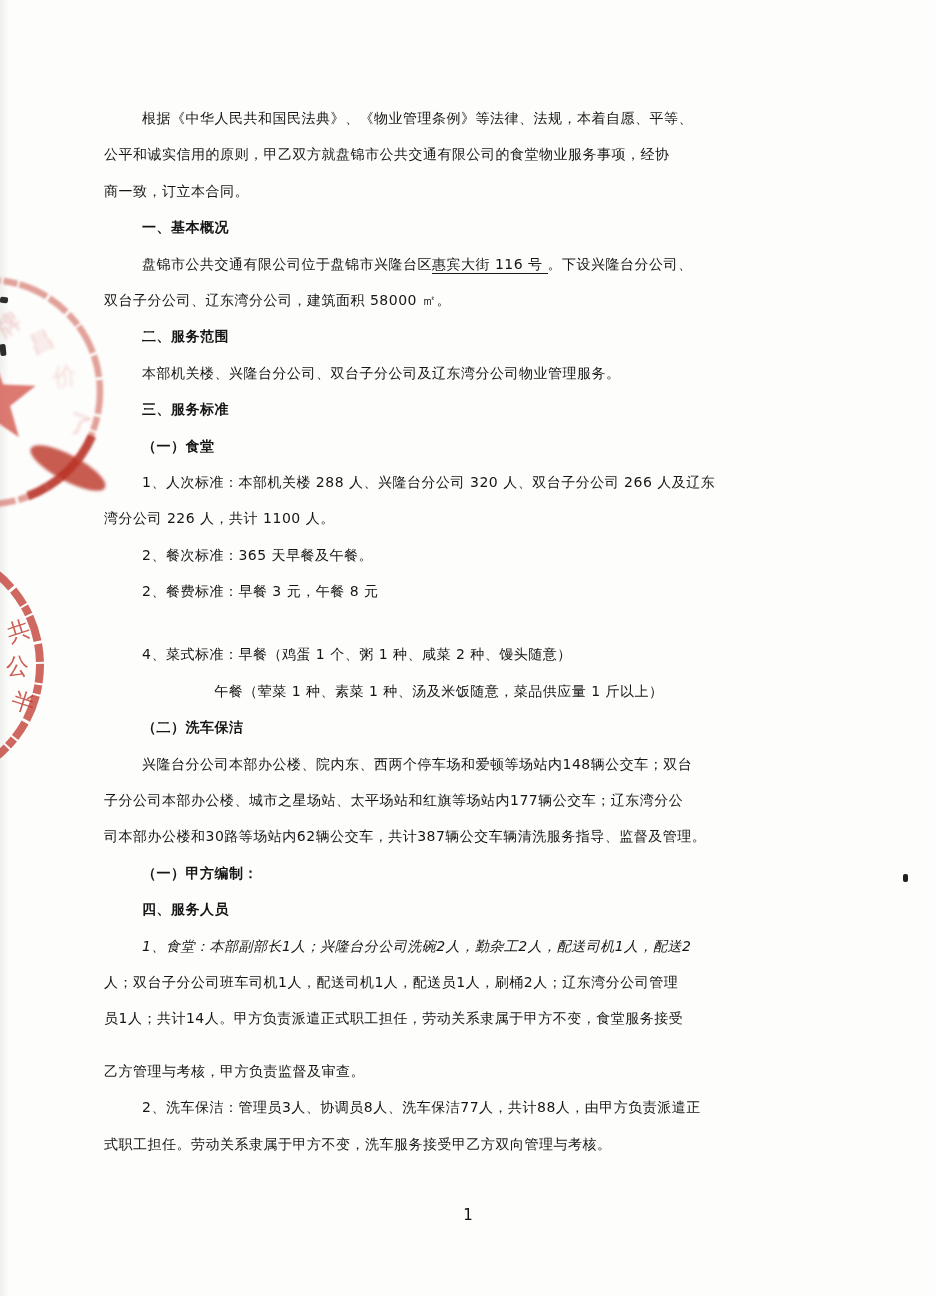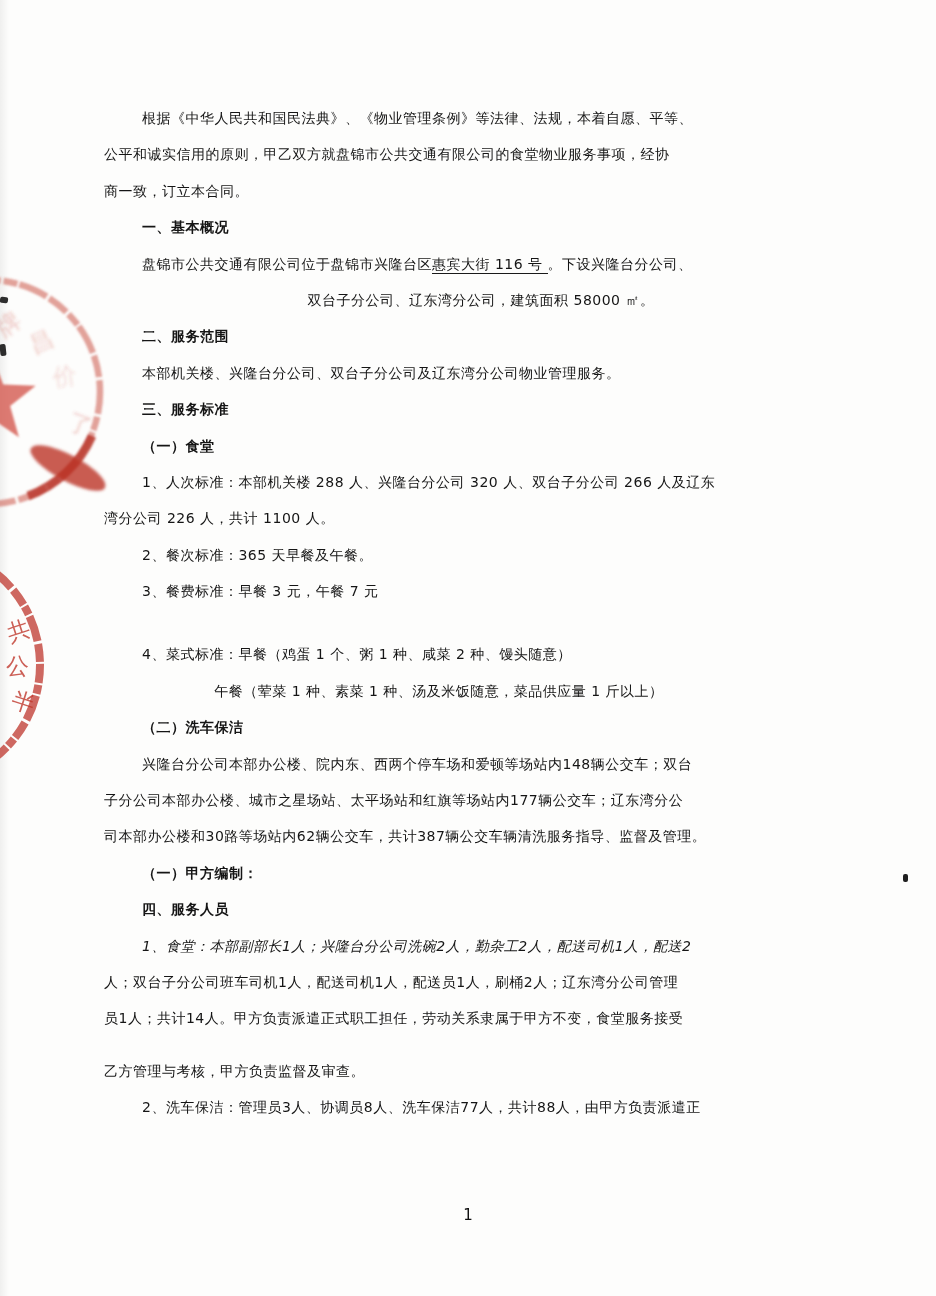--- a/index.html
+++ b/index.html
@@ -84,39 +84,40 @@
   <div class="mark mark-a"></div>
   <div class="mark mark-b"></div>
   <div class="mark speck"></div>
 
   <div class="text-block">
       <div class="line" style="padding-left: 38px;">根据《中华人民共和国民法典》、《物业管理条例》等法律、法规，本着自愿、平等、</div>
       <div class="line" style="padding-left: 0px;">公平和诚实信用的原则，甲乙双方就盘锦市公共交通有限公司的食堂物业服务事项，经协</div>
       <div class="line" style="padding-left: 0px;">商一致，订立本合同。</div>
       <div class="line bold" style="padding-left: 38px;">一、基本概况</div>
       <div class="line" style="padding-left: 38px;"><span>盘锦市公共交通有限公司位于盘锦市兴隆台区</span><span class="u">惠宾大街 116 号 </span><span>。下设兴隆台分公司、</span></div>
-      <div class="line" style="padding-left: 0px; text-align: center;">双台子分公司、辽东湾分公司，建筑面积 58000 ㎡。</div>
+      <div class="line" style="padding-left: 0px;">双台子分公司、辽东湾分公司，建筑面积 58000 ㎡。</div>
       <div class="line bold" style="padding-left: 38px;">二、服务范围</div>
       <div class="line" style="padding-left: 38px;">本部机关楼、兴隆台分公司、双台子分公司及辽东湾分公司物业管理服务。</div>
       <div class="line bold" style="padding-left: 38px;">三、服务标准</div>
       <div class="line bold" style="padding-left: 38px;">（一）食堂</div>
       <div class="line" style="padding-left: 38px;">1、人次标准：本部机关楼 288 人、兴隆台分公司 320 人、双台子分公司 266 人及辽东</div>
       <div class="line" style="padding-left: 0px;">湾分公司 226 人，共计 1100 人。</div>
       <div class="line" style="padding-left: 38px;">2、餐次标准：365 天早餐及午餐。</div>
-      <div class="line" style="padding-left: 38px;">3、餐费标准：早餐 3 元，午餐 7 元</div>
+      <div class="line" style="padding-left: 38px;">2、餐费标准：早餐 3 元，午餐 8 元</div>
       <div class="line" style="padding-left: 38px; margin-top: 27px;">4、菜式标准：早餐（鸡蛋 1 个、粥 1 种、咸菜 2 种、馒头随意）</div>
       <div class="line" style="padding-left: 110.2px;">午餐（荤菜 1 种、素菜 1 种、汤及米饭随意，菜品供应量 1 斤以上）</div>
       <div class="line bold" style="padding-left: 38px;">（二）洗车保洁</div>
       <div class="line" style="padding-left: 38px;">兴隆台分公司本部办公楼、院内东、西两个停车场和爱顿等场站内148辆公交车；双台</div>
       <div class="line" style="padding-left: 0px;">子分公司本部办公楼、城市之星场站、太平场站和红旗等场站内177辆公交车；辽东湾分公</div>
       <div class="line" style="padding-left: 0px;">司本部办公楼和30路等场站内62辆公交车，共计387辆公交车辆清洗服务指导、监督及管理。</div>
       <div class="line bold" style="padding-left: 38px;">（一）甲方编制：</div>
       <div class="line bold" style="padding-left: 38px;">四、服务人员</div>
       <div class="line" style="padding-left: 38px; font-style: italic;">1、食堂：本部副部长1人；兴隆台分公司洗碗2人，勤杂工2人，配送司机1人，配送2</div>
       <div class="line" style="padding-left: 0px;">人；双台子分公司班车司机1人，配送司机1人，配送员1人，刷桶2人；辽东湾分公司管理</div>
       <div class="line" style="padding-left: 0px;">员1人；共计14人。甲方负责派遣正式职工担任，劳动关系隶属于甲方不变，食堂服务接受</div>
       <div class="line" style="padding-left: 0px; margin-top: 16px;">乙方管理与考核，甲方负责监督及审查。</div>
       <div class="line" style="padding-left: 38px;">2、洗车保洁：管理员3人、协调员8人、洗车保洁77人，共计88人，由甲方负责派遣正</div>
+      <div class="line" style="padding-left: 0px;">式职工担任。劳动关系隶属于甲方不变，洗车服务接受甲乙方双向管理与考核。</div>
     </div>
 
   <div class="page-number">1</div>
 
 </div>
 
 </body></html>

